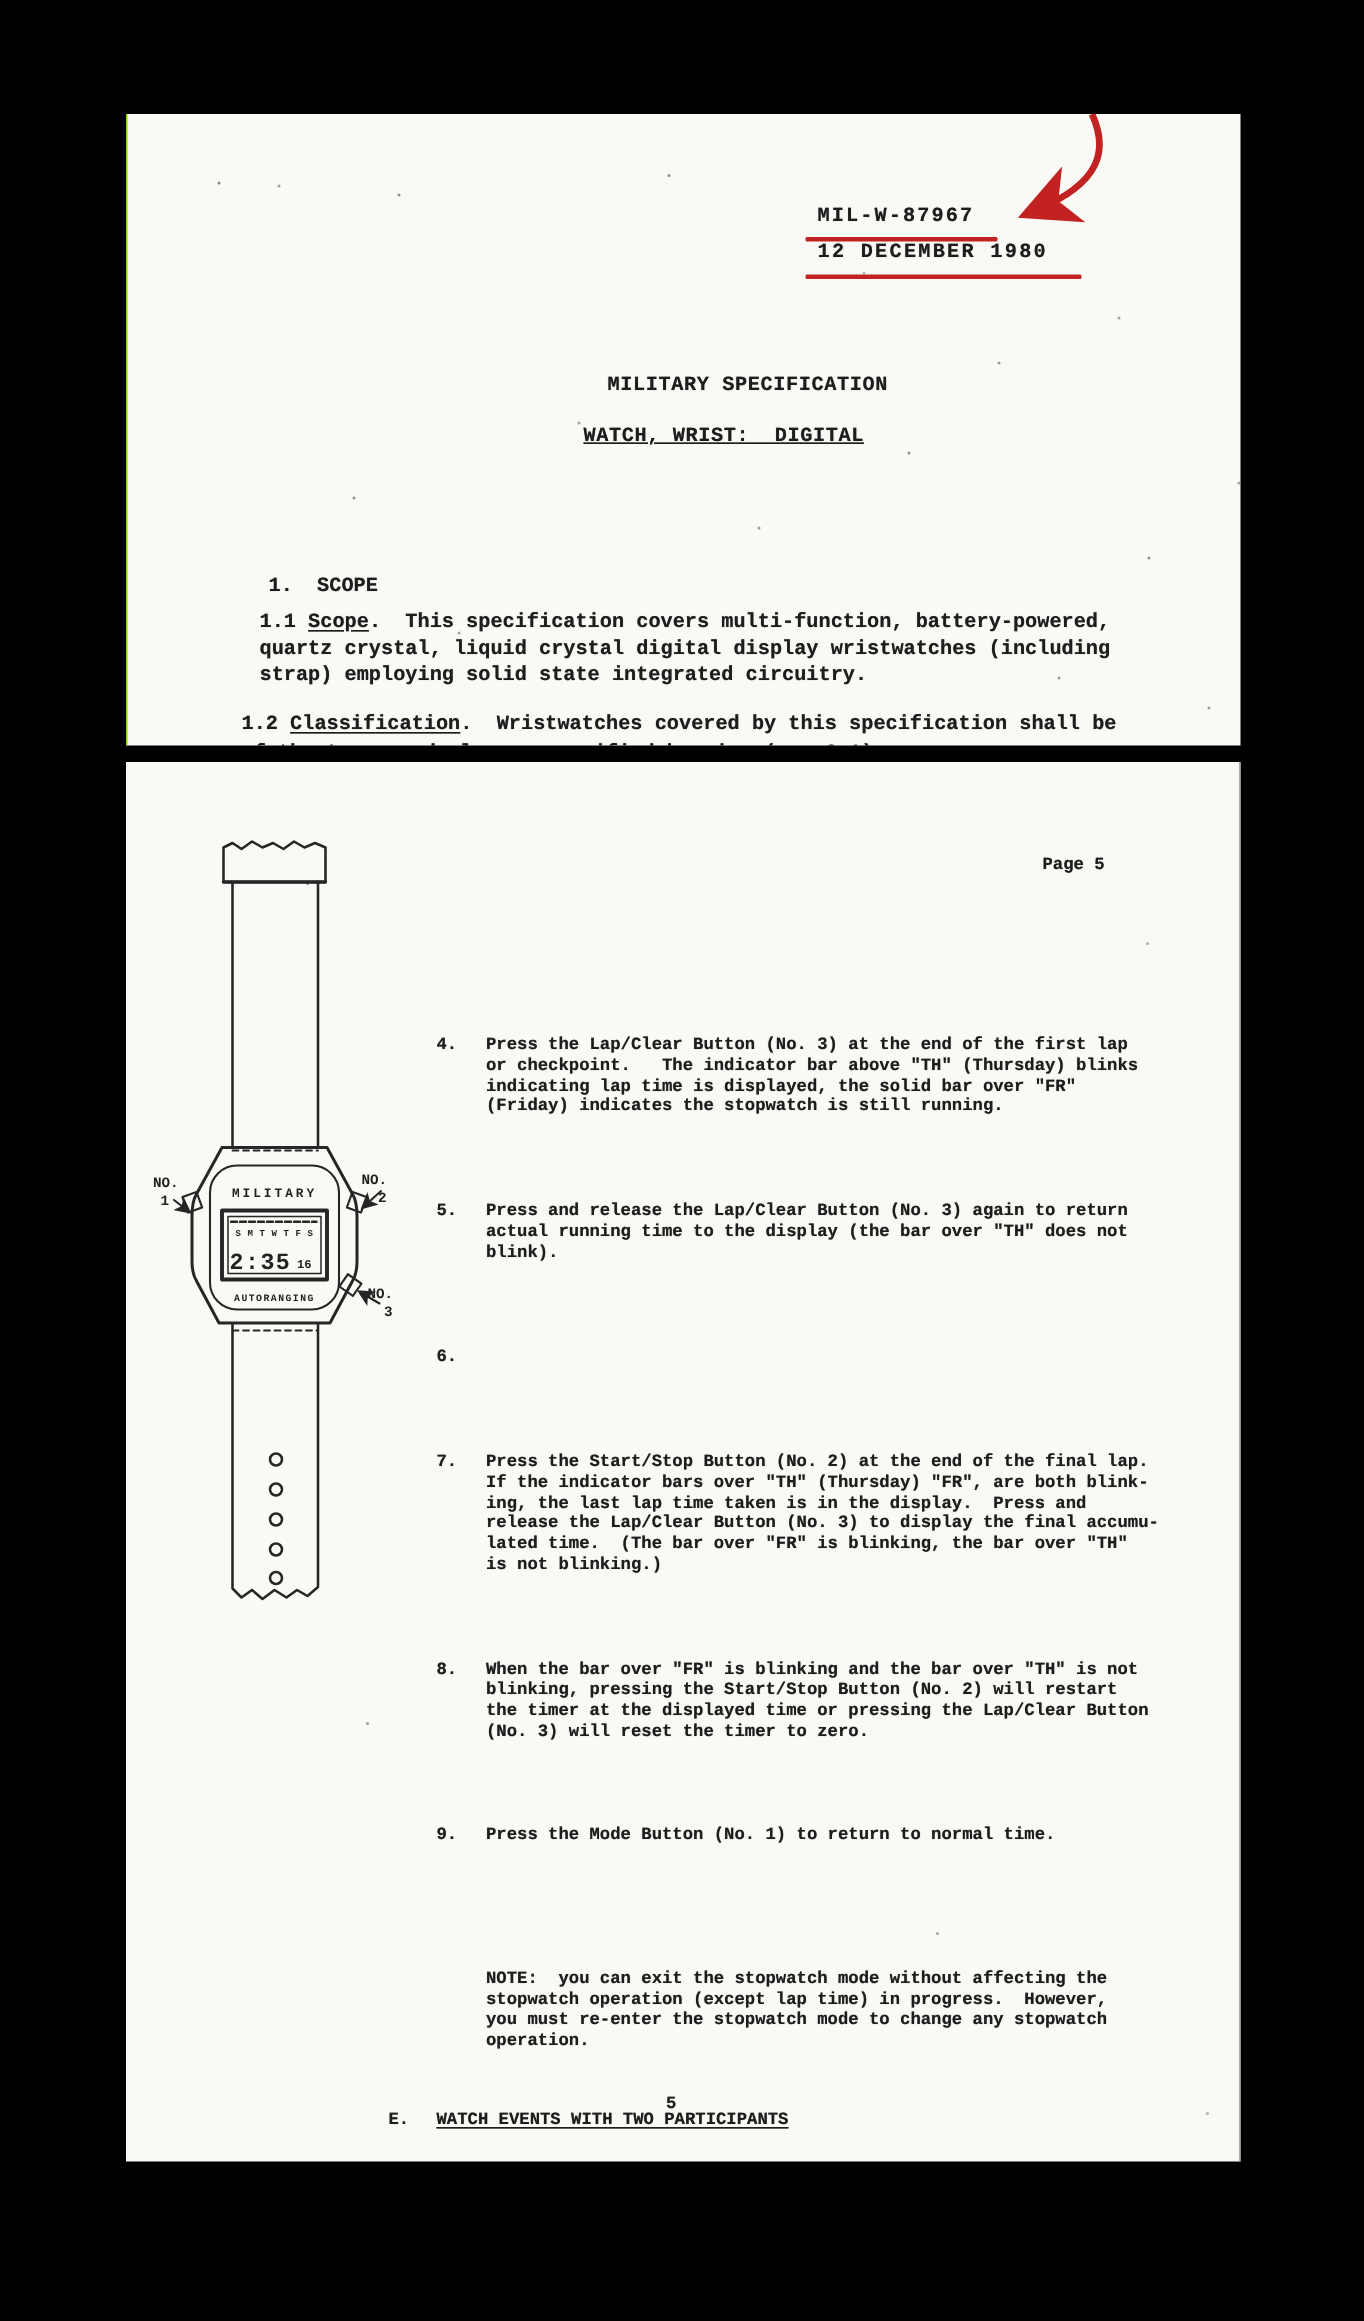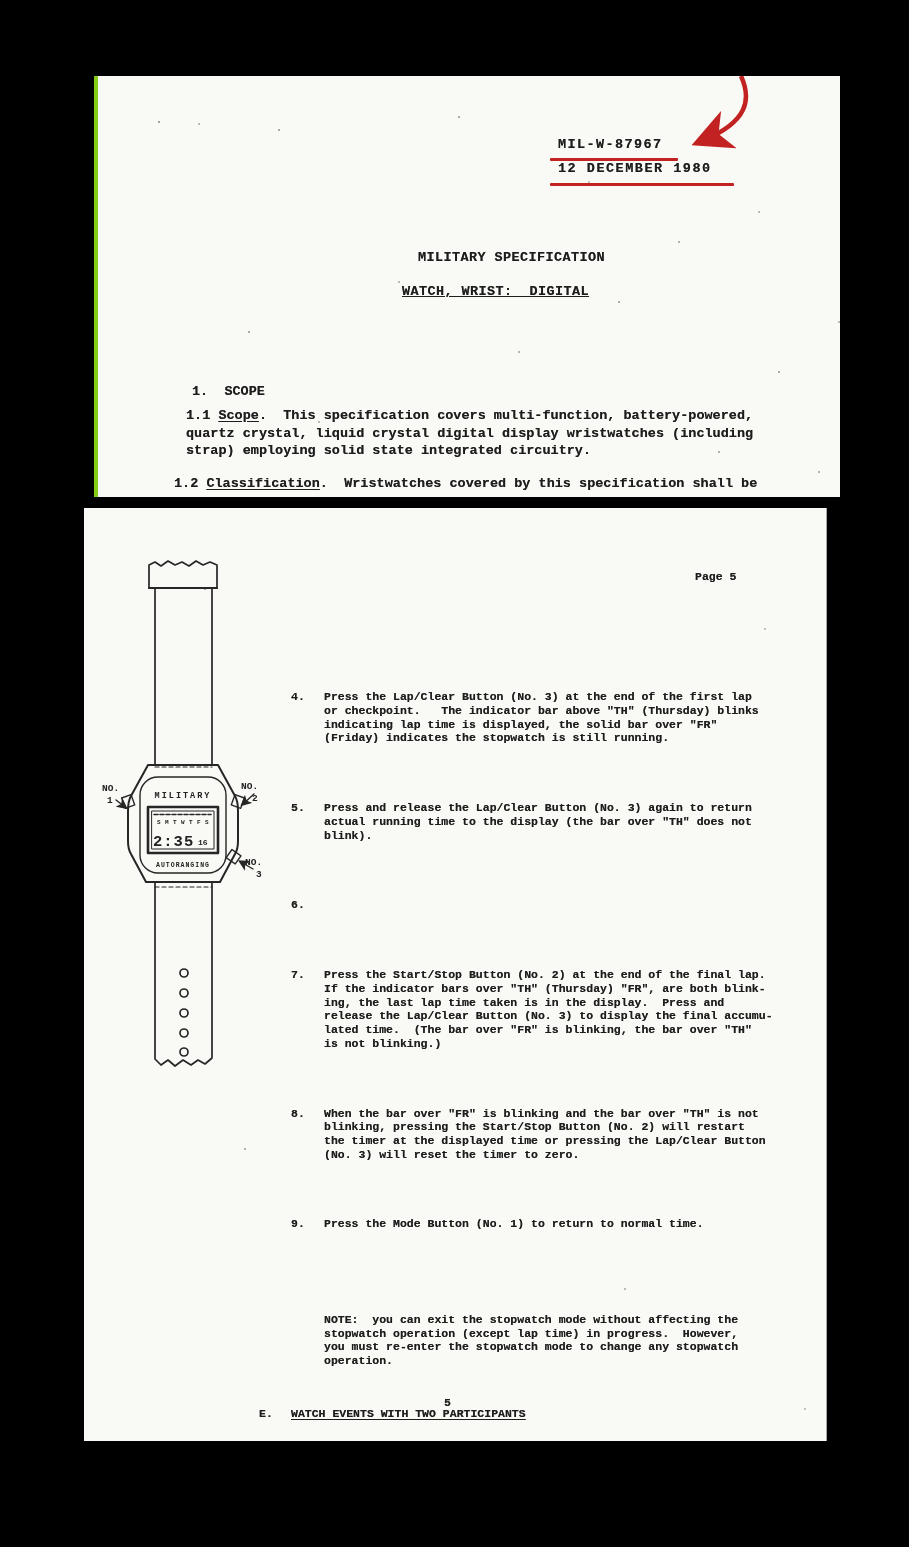--- a/index.html
+++ b/index.html
@@ -1,19 +1,19 @@
 <!DOCTYPE html>
 <html><head>
 <meta charset="utf-8">
 <style>
   html,body{margin:0;padding:0;background:#000;}
   body{width:909px;height:1547px;position:relative;overflow:hidden;
        font-family:"Liberation Mono",monospace;}
   .page{position:absolute;background:#f9f9f5;overflow:hidden;}
-  #page1{left:84px;top:76px;width:742px;height:421px;border-left:4px solid #84cc16;margin-left:10px;}
+  #page1{left:84px;top:76px;width:742px;height:421px;border-left:1px solid #84cc16;}
   #page2{left:84px;top:508px;width:742px;height:933px;border-right:1px solid #aaa;}
   .t{position:absolute;color:#1d1d1d;font-weight:bold;white-space:pre-wrap;
      text-shadow:0 0 .5px rgba(20,20,20,.65);}
   
   .p1{font-size:13.5px;line-height:17px;}
   #doc-number{left:460px;top:60px;letter-spacing:1.4px;}
   #doc-date{left:460px;top:84px;letter-spacing:1.5px;}
   .redline{position:absolute;height:3px;background:#c32222;border-radius:1px;}
   #redline-1{left:452px;top:82px;width:128px;}
   #redline-2{left:452px;top:107px;width:184px;}

